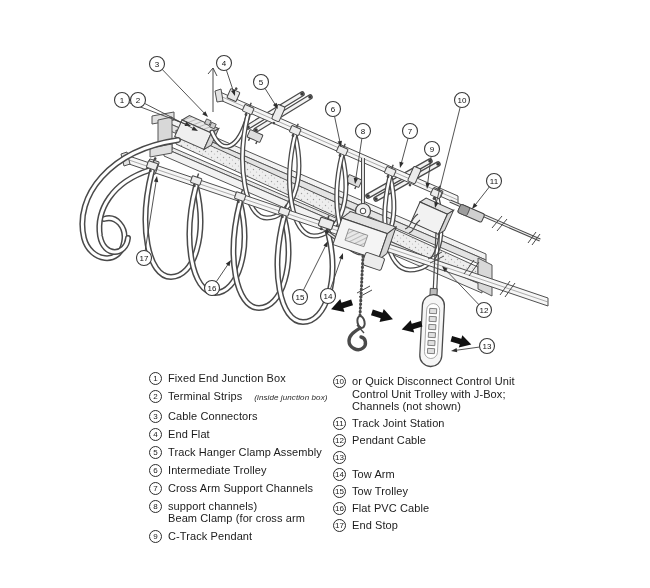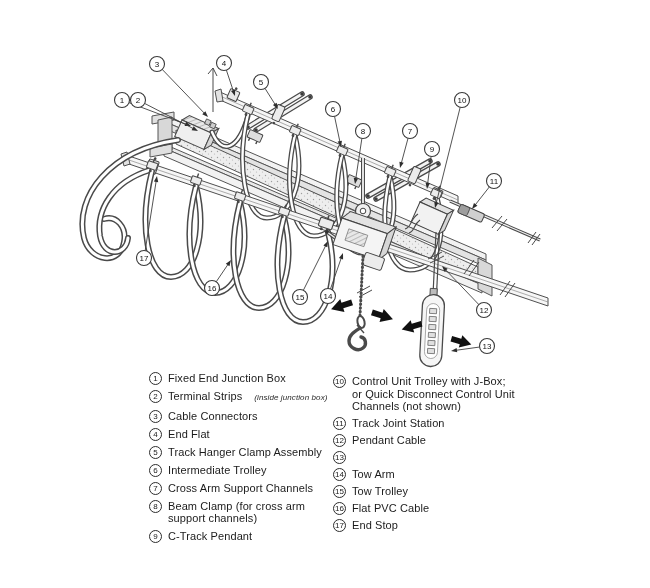--- a/index.html
+++ b/index.html
@@ -409,37 +409,37 @@
       </div>
       <div class="lrow">
         <span class="lnum">7</span>
         <div class="ltext">
           <div class="lline"><span>Cross Arm Support Channels</span></div>
         </div>
       </div>
       <div class="lrow">
         <span class="lnum">8</span>
         <div class="ltext">
+          <div class="lline"><span>support channels)</span></div>
           <div class="lline"><span>Beam Clamp (for cross arm</span></div>
-          <div class="lline"><span>support channels)</span></div>
         </div>
       </div>
       <div class="lrow">
         <span class="lnum">9</span>
         <div class="ltext">
           <div class="lline"><span>C-Track Pendant</span></div>
         </div>
       </div>
     </div>
   <div class="legend-col right" id="legend-right">
       <div class="lrow">
         <span class="lnum">10</span>
         <div class="ltext">
+          <div class="lline"><span>or Quick Disconnect Control Unit</span></div>
           <div class="lline"><span>Control Unit Trolley with J-Box;</span></div>
-          <div class="lline"><span>or Quick Disconnect Control Unit</span></div>
           <div class="lline"><span>Channels (not shown)</span></div>
         </div>
       </div>
       <div class="lrow">
         <span class="lnum">11</span>
         <div class="ltext">
           <div class="lline"><span>Track Joint Station</span></div>
         </div>
       </div>
       <div class="lrow">

